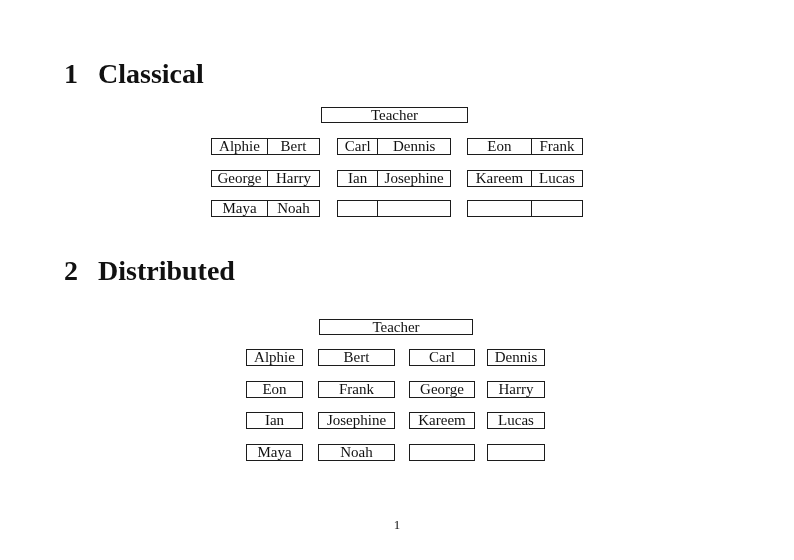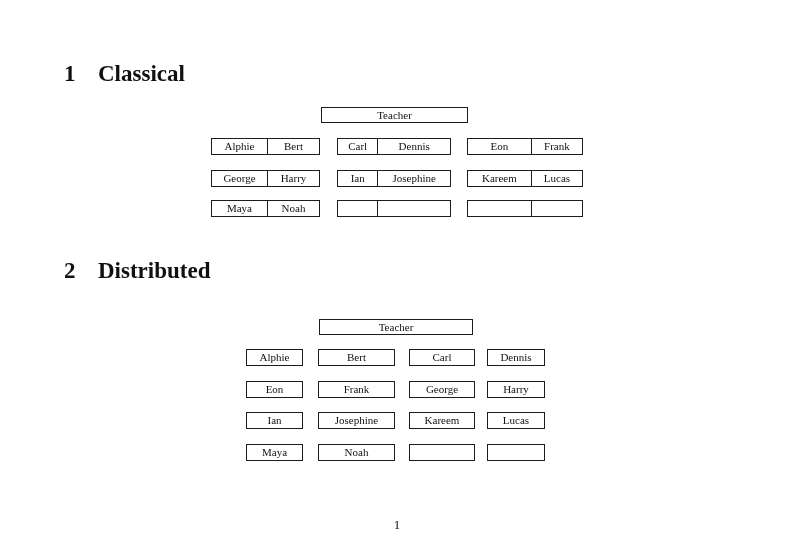--- a/index.html
+++ b/index.html
@@ -13,38 +13,38 @@
     height: 560px;
     background: #ffffff;
     font-family: "Liberation Serif", "DejaVu Serif", serif;
     color: #111111;
     overflow: hidden;
   }
   .heading {
     position: absolute;
     left: 64px;
     font-weight: bold;
-    font-size: 23px;
+    font-size: 28px;
     line-height: 24px;
     white-space: nowrap;
     color: #111111;
   }
   .sec-num {
     display: inline-block;
     min-width: 34px;
   }
   .box {
     position: absolute;
     border: 1px solid #1c1c1c;
     background: #ffffff;
     box-sizing: border-box;
     display: flex;
     align-items: center;
     justify-content: center;
-    font-size: 11px;
+    font-size: 15px;
     line-height: 15px;
     white-space: nowrap;
   }
   .desk {
     justify-content: flex-start;
     padding: 0;
   }
   .cell {
     display: flex;
     align-items: center;

